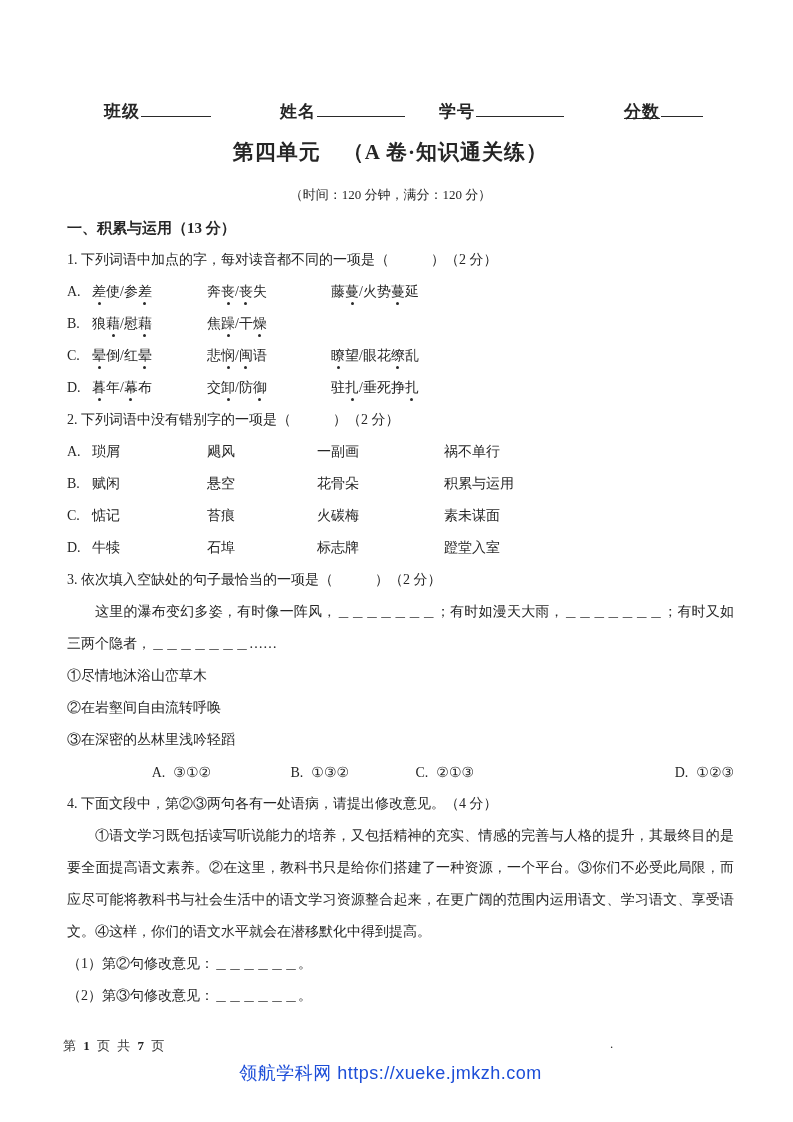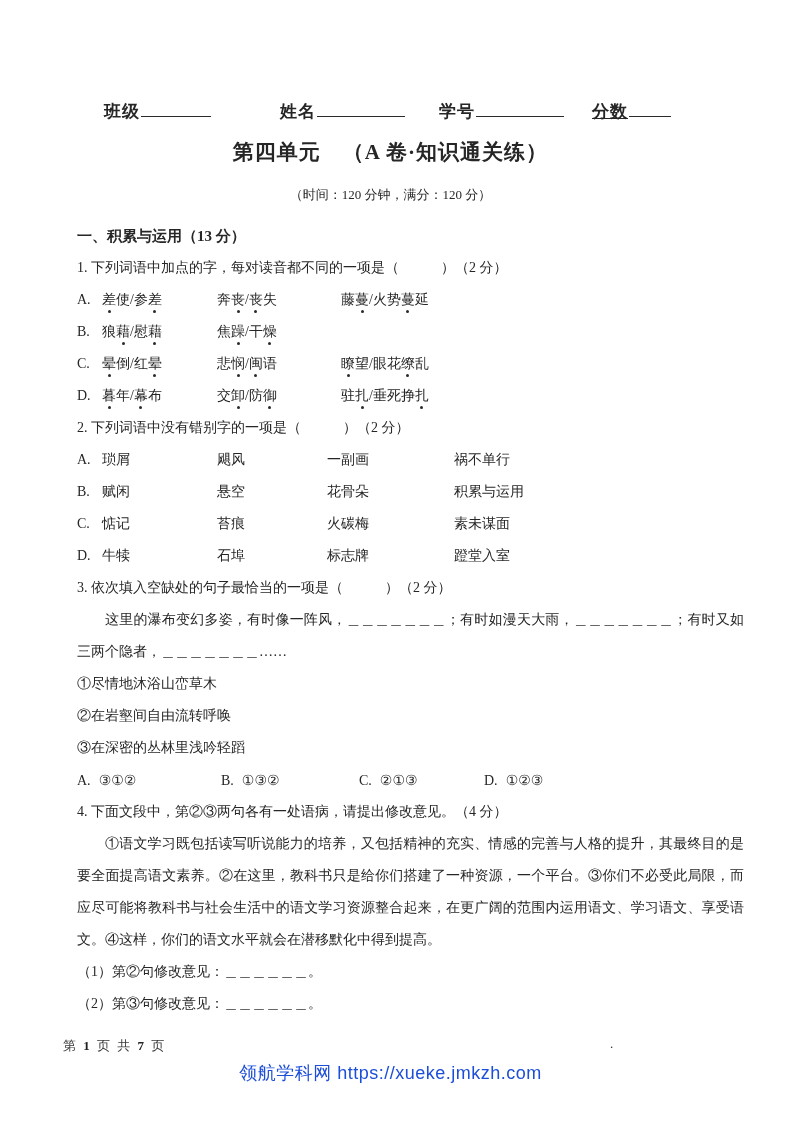--- a/index.html
+++ b/index.html
@@ -19,58 +19,57 @@
   }
   .hdr-field .u-line{
     display:inline-block;
     border-bottom:1.6px solid #2a2a2a;
     height:14px;
     margin-left:1px;
   }
   .f-class{left:104px;}
   .f-name{left:280px;}
   .f-id{left:439px;}
-  .f-score{left:592px;text-decoration:underline;}
+  .f-score{left:624px;text-decoration:underline;}
 
   
   .title{
     position:absolute;top:138px;left:0;width:100%;
     text-align:center;
     font-size:21px;font-weight:bold;letter-spacing:1px;
   }
   .subtitle{
     position:absolute;top:186px;left:0;width:100%;
     text-align:center;
     font-size:13px;
   }
 
   
   .content{
-    position:absolute;top:212px;left:77px;width:667px;
+    position:absolute;top:212px;left:67px;width:667px;
     font-size:14px;
-    margin-top:8px;
   }
   .line{height:32px;display:flex;align-items:center;white-space:nowrap;}
   .heading{font-weight:bold;font-size:15px;}
 
   .opt-grid{height:32px;display:grid;align-items:center;}
   .opt-grid.g3{grid-template-columns:25px 115px 124px 1fr;}
   .opt-grid.g4{grid-template-columns:25px 115px 110px 127px 1fr;}
   .opt-label{display:inline-block;}
   .opt-cell{white-space:nowrap;}
 
   .para{
     line-height:32px;
     text-align:justify;
     text-indent:28px;
   }
   .kaiti{}
 
   .choices-grid{height:32px;display:grid;align-items:center;
-    grid-template-columns:144px 138px 125px 1fr;}
+    grid-template-columns:144px 138px 125px 1fr;text-align:right;}
   .choice .c-label{margin-right:8px;}
 
   
   .dot-char{position:relative;display:inline-block;}
   .dot-char::after{
     content:"";
     position:absolute;left:50%;margin-left:-1.5px;bottom:-4px;
     width:3px;height:3px;border-radius:50%;
     background:#2a2a2a;
   }

